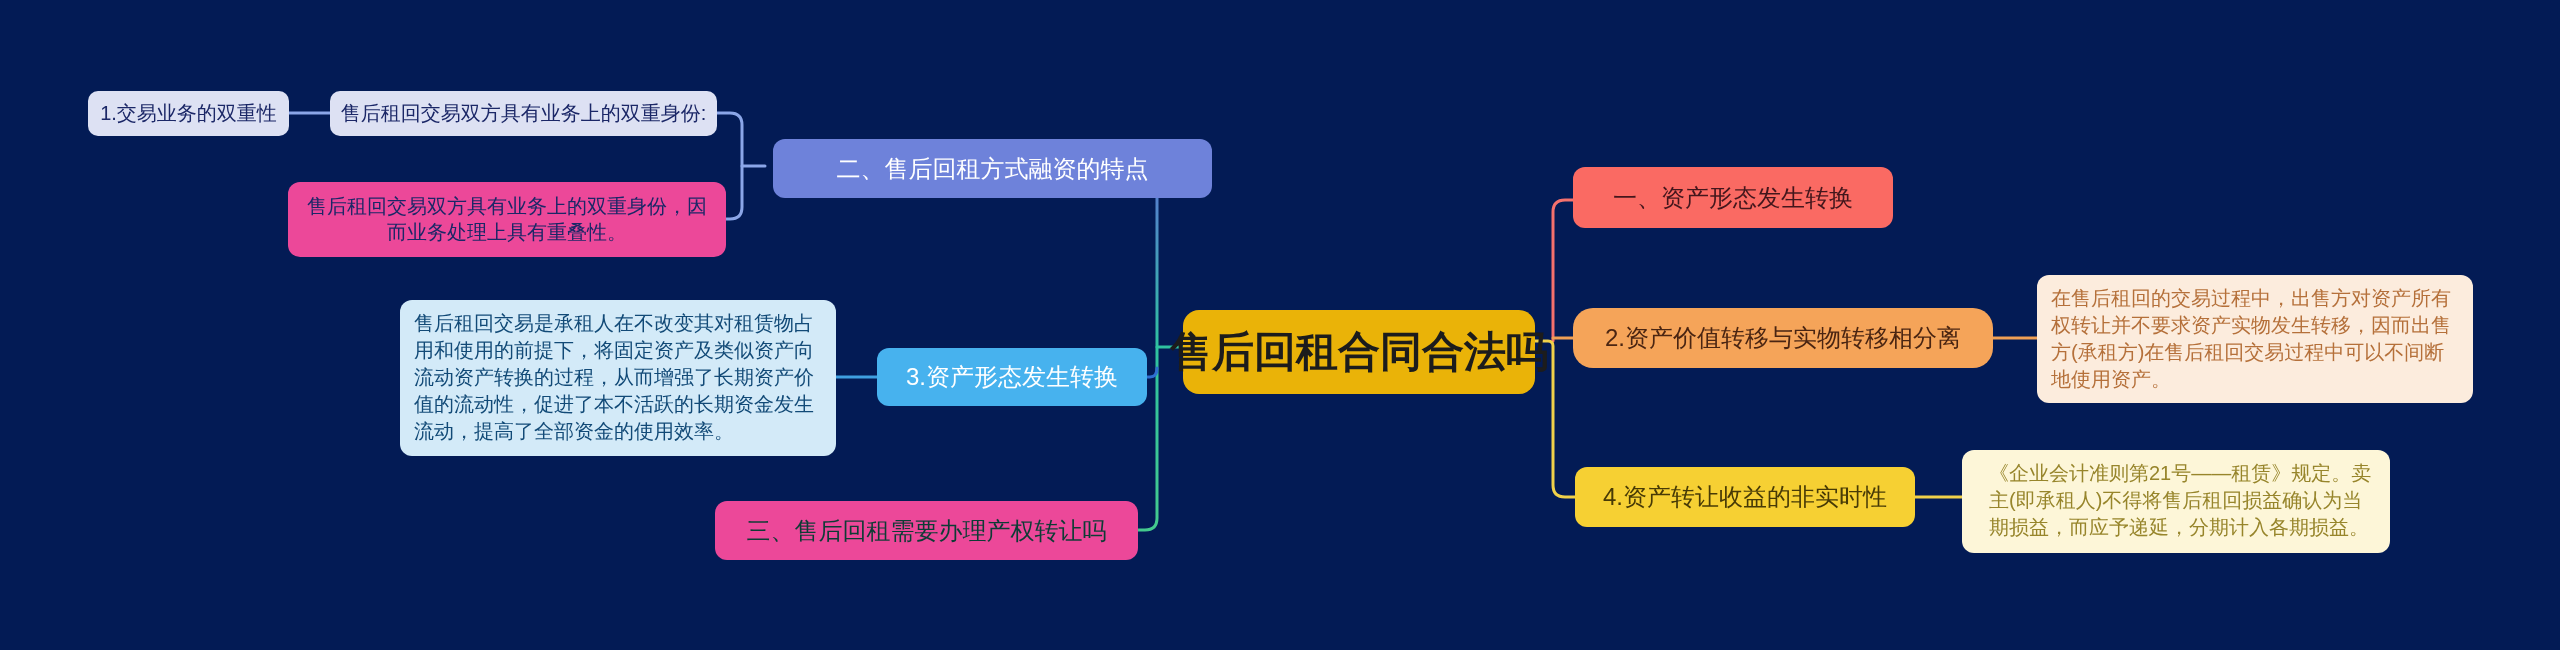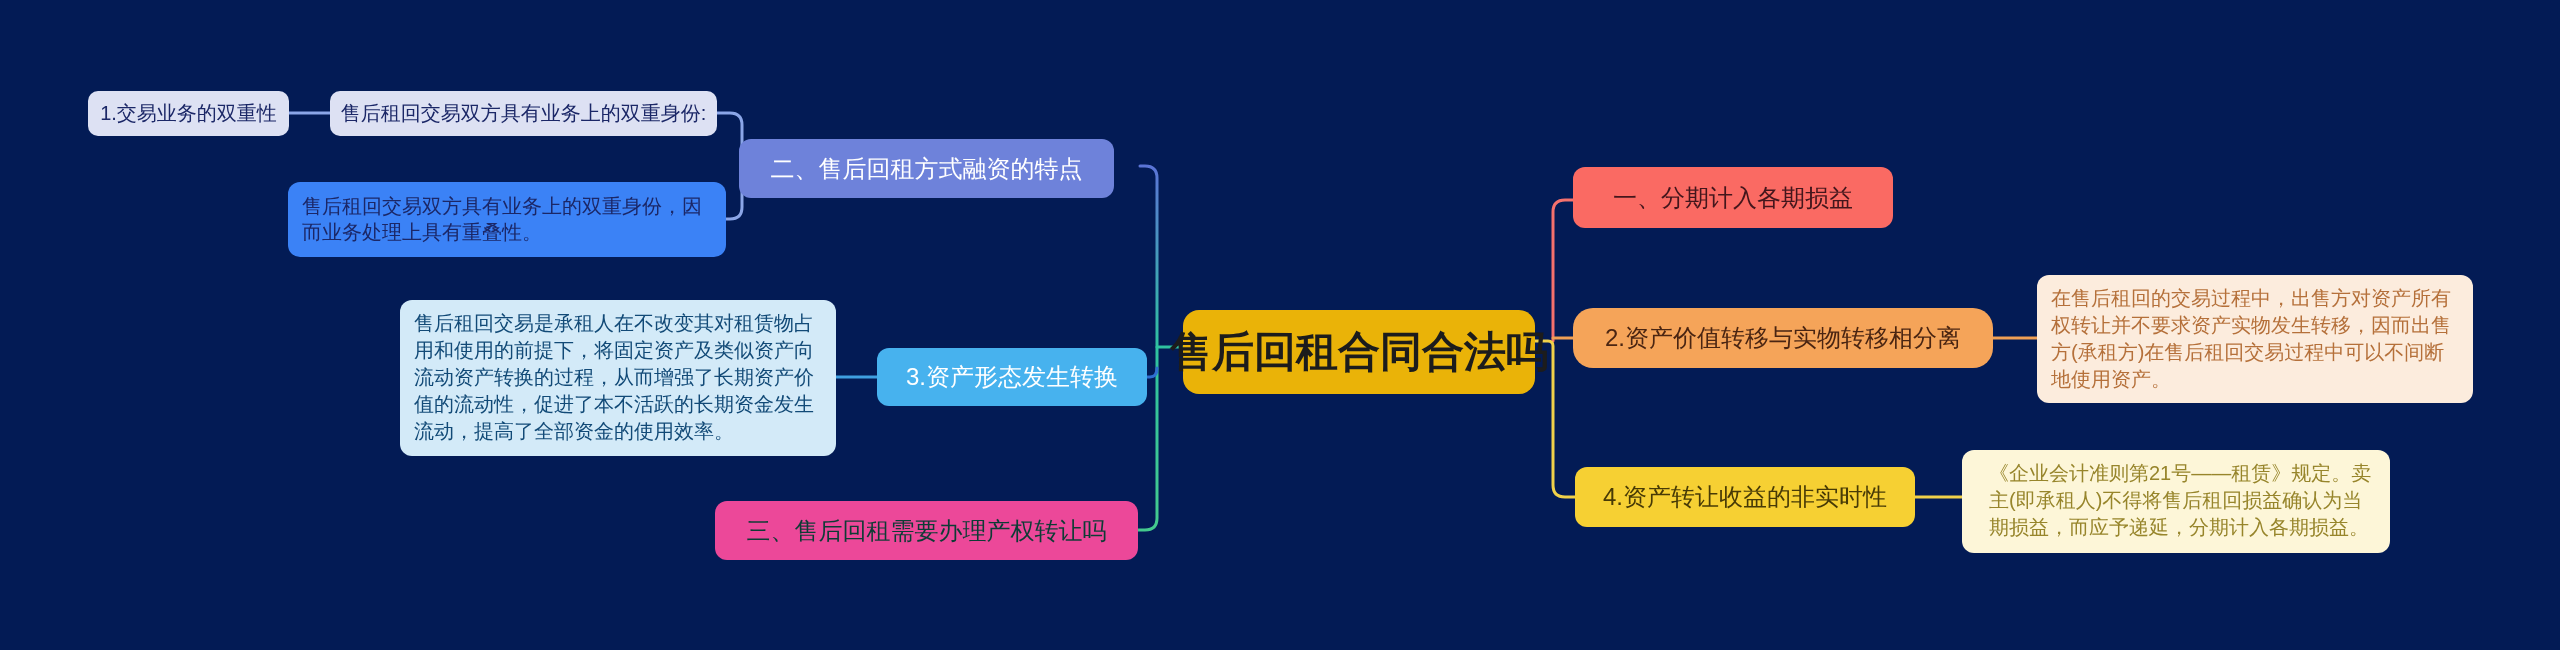--- a/index.html
+++ b/index.html
@@ -17,39 +17,39 @@
     display:flex;align-items:center;justify-content:center;
     text-align:center;white-space:nowrap;
   }
   .n-sm{font-size:20px;border-radius:10px;background:#dde1f3;color:#1b2767;}
   .n-branch{font-size:24px;border-radius:12px;}
   .n-detail{
     display:block;text-align:left;white-space:normal;
     font-size:20px;line-height:27px;border-radius:12px;
     padding:10px 14px;
   }
-  .c-lav{background:#3b82f6;color:#1b2767;}
+  .c-lav{background:#ec4899;color:#1b2767;text-align:center;}
   .c-purple{background:#6e82da;color:#ffffff;}
   .c-blue{background:#47b2ee;color:#ffffff;}
   .c-green{background:#ec4899;color:#0d3c35;}
   .c-red{background:#fa6a63;color:#43161c;}
   .c-orange{background:#f5a459;color:#4a2512;border-radius:20px;}
   .c-yellow{background:#f6d033;color:#473a06;}
   .c-lightblue{background:#d3eaf8;color:#124a77;}
   .c-cream{background:#fcecdd;color:#b5703a;}
   .c-pale{background:#fdf6d8;color:#97852b;}
   .center-node{
     background:#eab308;color:#1c1c1c;
     font-size:42px;font-weight:bold;border-radius:16px;
   }
   
   #point1   {left:88px;  top:91px;  width:201px; height:45px;}
   #intro    {left:330px; top:91px;  width:387px; height:45px;}
   #detail1  {left:288px; top:182px; width:438px; height:75px; padding:11px 14px;line-height:26px;}
-  #branch2  {left:739px; top:139px; width:375px; height:59px;}
+  #branch2  {left:773px; top:139px; width:439px; height:59px;}
   #detail3  {left:400px; top:300px; width:436px; height:156px;}
   #point3   {left:877px; top:348px; width:270px; height:58px;}
   #branch3  {left:715px; top:501px; width:423px; height:59px;}
   #center   {left:1183px;top:310px; width:352px; height:84px;}
   #branch1  {left:1573px;top:167px; width:320px; height:61px;}
   #point2   {left:1573px;top:308px; width:420px; height:60px;}
   #detail2  {left:2037px;top:275px; width:436px; height:128px;}
   #point4   {left:1575px;top:467px; width:340px; height:60px;}
   #detail4  {left:1962px;top:450px; width:428px; height:103px;padding-left:27px;}
 </style>
@@ -91,21 +91,21 @@
   <div class="node n-branch c-purple" id="branch2">二、售后回租方式融资的特点</div>
 
   <div class="node n-detail c-lightblue" id="detail3">售后租回交易是承租人在不改变其对租赁物占用和使用的前提下，将固定资产及类似资产向流动资产转换的过程，从而增强了长期资产价值的流动性，促进了本不活跃的长期资金发生流动，提高了全部资金的使用效率。</div>
 
   <div class="node n-branch c-blue" id="point3">3.资产形态发生转换</div>
 
   <div class="node n-branch c-green" id="branch3">三、售后回租需要办理产权转让吗</div>
 
   <div class="node center-node" id="center">售后回租合同合法吗</div>
 
-  <div class="node n-branch c-red" id="branch1">一、分期计入各期损益</div>
+  <div class="node n-branch c-red" id="branch1">一、资产形态发生转换</div>
 
   <div class="node n-branch c-orange" id="point2">2.资产价值转移与实物转移相分离</div>
 
   <div class="node n-detail c-cream" id="detail2">在售后租回的交易过程中，出售方对资产所有权转让并不要求资产实物发生转移，因而出售方(承租方)在售后租回交易过程中可以不间断地使用资产。</div>
 
   <div class="node n-branch c-yellow" id="point4">4.资产转让收益的非实时性</div>
 
   <div class="node n-detail c-pale" id="detail4">《企业会计准则第21号——租赁》规定。卖主(即承租人)不得将售后租回损益确认为当期损益，而应予递延，分期计入各期损益。</div>
 
 </div>

